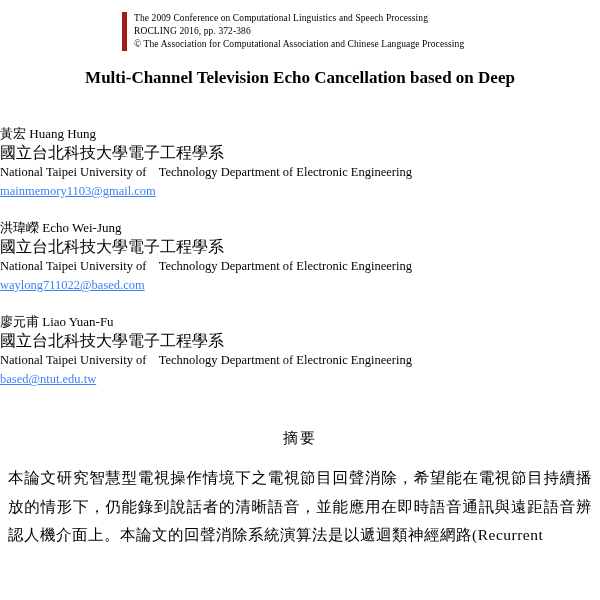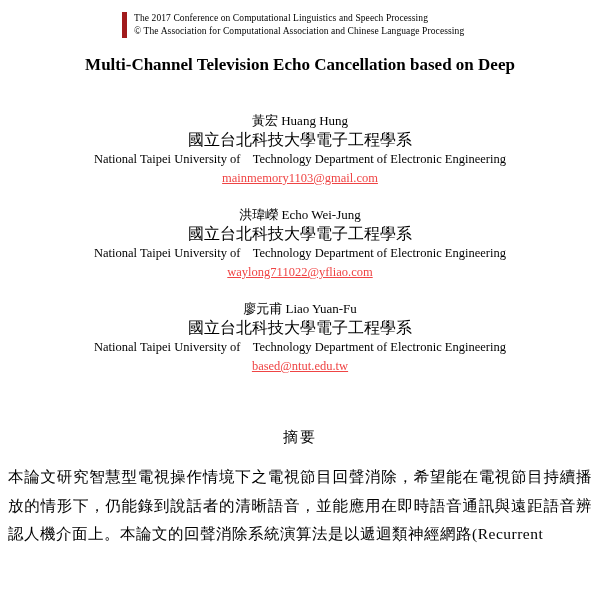--- a/index.html
+++ b/index.html
@@ -48,88 +48,89 @@
     font-weight: bold;
     font-size: 17px;
   }
   .title-en.line1 { margin-top: 17px; }
   .title-en.line2 { margin-top: 21px; }
   
   .authors {
     margin-top: 36px;
   }
   .author-block {
-    text-align: center;
+    text-align: left;
     margin-bottom: 17px;
   }
   .author-name {
     font-size: 13px;
     line-height: 19px;
   }
   .affil-zh {
     font-size: 16px;
     line-height: 20px;
   }
   .affil-en {
     font-size: 12.5px;
     line-height: 19px;
     white-space: pre-wrap;
   }
   .email {
     font-size: 12.5px;
     line-height: 19px;
   }
   .email a {
-    color: #ef4444;
+    color: #3b82f6;
     text-decoration: underline;
   }
   
   .abstract-heading {
-    margin-top: 52px;
+    margin-top: 40px;
     text-align: center;
     font-size: 15px;
     letter-spacing: 2px;
   }
   .abstract-body {
     margin: 16px 8px 0 8px;
     font-size: 15.5px;
     line-height: 28.5px;
     text-align: justify;
     letter-spacing: 0.5px;
   }
 </style>
 </head>
 <body>
 
 <div class="page">
 
   <div class="header">
     <div class="accent-bar"></div>
     <div class="header-lines">
-      <div>The 2017 Conference on Computational Linguistics and Speech Processing</div>
+      <div>The 2009 Conference on Computational Linguistics and Speech Processing</div>
+      <div>ROCLING 2016, pp. 372-386</div>
       <div>© The Association for Computational Association and Chinese Language Processing</div>
     </div>
   </div>
 
   <div class="title-en line1">Multi-Channel Television Echo Cancellation based on Deep</div>
 
   <div class="authors">
 
     <div class="author-block">
       <div class="author-name">黃宏  Huang Hung</div>
       <div class="affil-zh">國立台北科技大學電子工程學系</div>
       <div class="affil-en">National Taipei University of    Technology Department of Electronic Engineering</div>
       <div class="email"><a href="#">mainmemory1103@gmail.com</a></div>
     </div>
 
     <div class="author-block">
       <div class="author-name">洪瑋嶸  Echo Wei-Jung</div>
       <div class="affil-zh">國立台北科技大學電子工程學系</div>
       <div class="affil-en">National Taipei University of    Technology Department of Electronic Engineering</div>
-      <div class="email"><a href="#">waylong711022@yfliao.com</a></div>
+      <div class="email"><a href="#">waylong711022@based.com</a></div>
     </div>
 
     <div class="author-block">
       <div class="author-name">廖元甫  Liao Yuan-Fu</div>
       <div class="affil-zh">國立台北科技大學電子工程學系</div>
       <div class="affil-en">National Taipei University of    Technology Department of Electronic Engineering</div>
       <div class="email"><a href="#">based@ntut.edu.tw</a></div>
     </div>
 
   </div>

